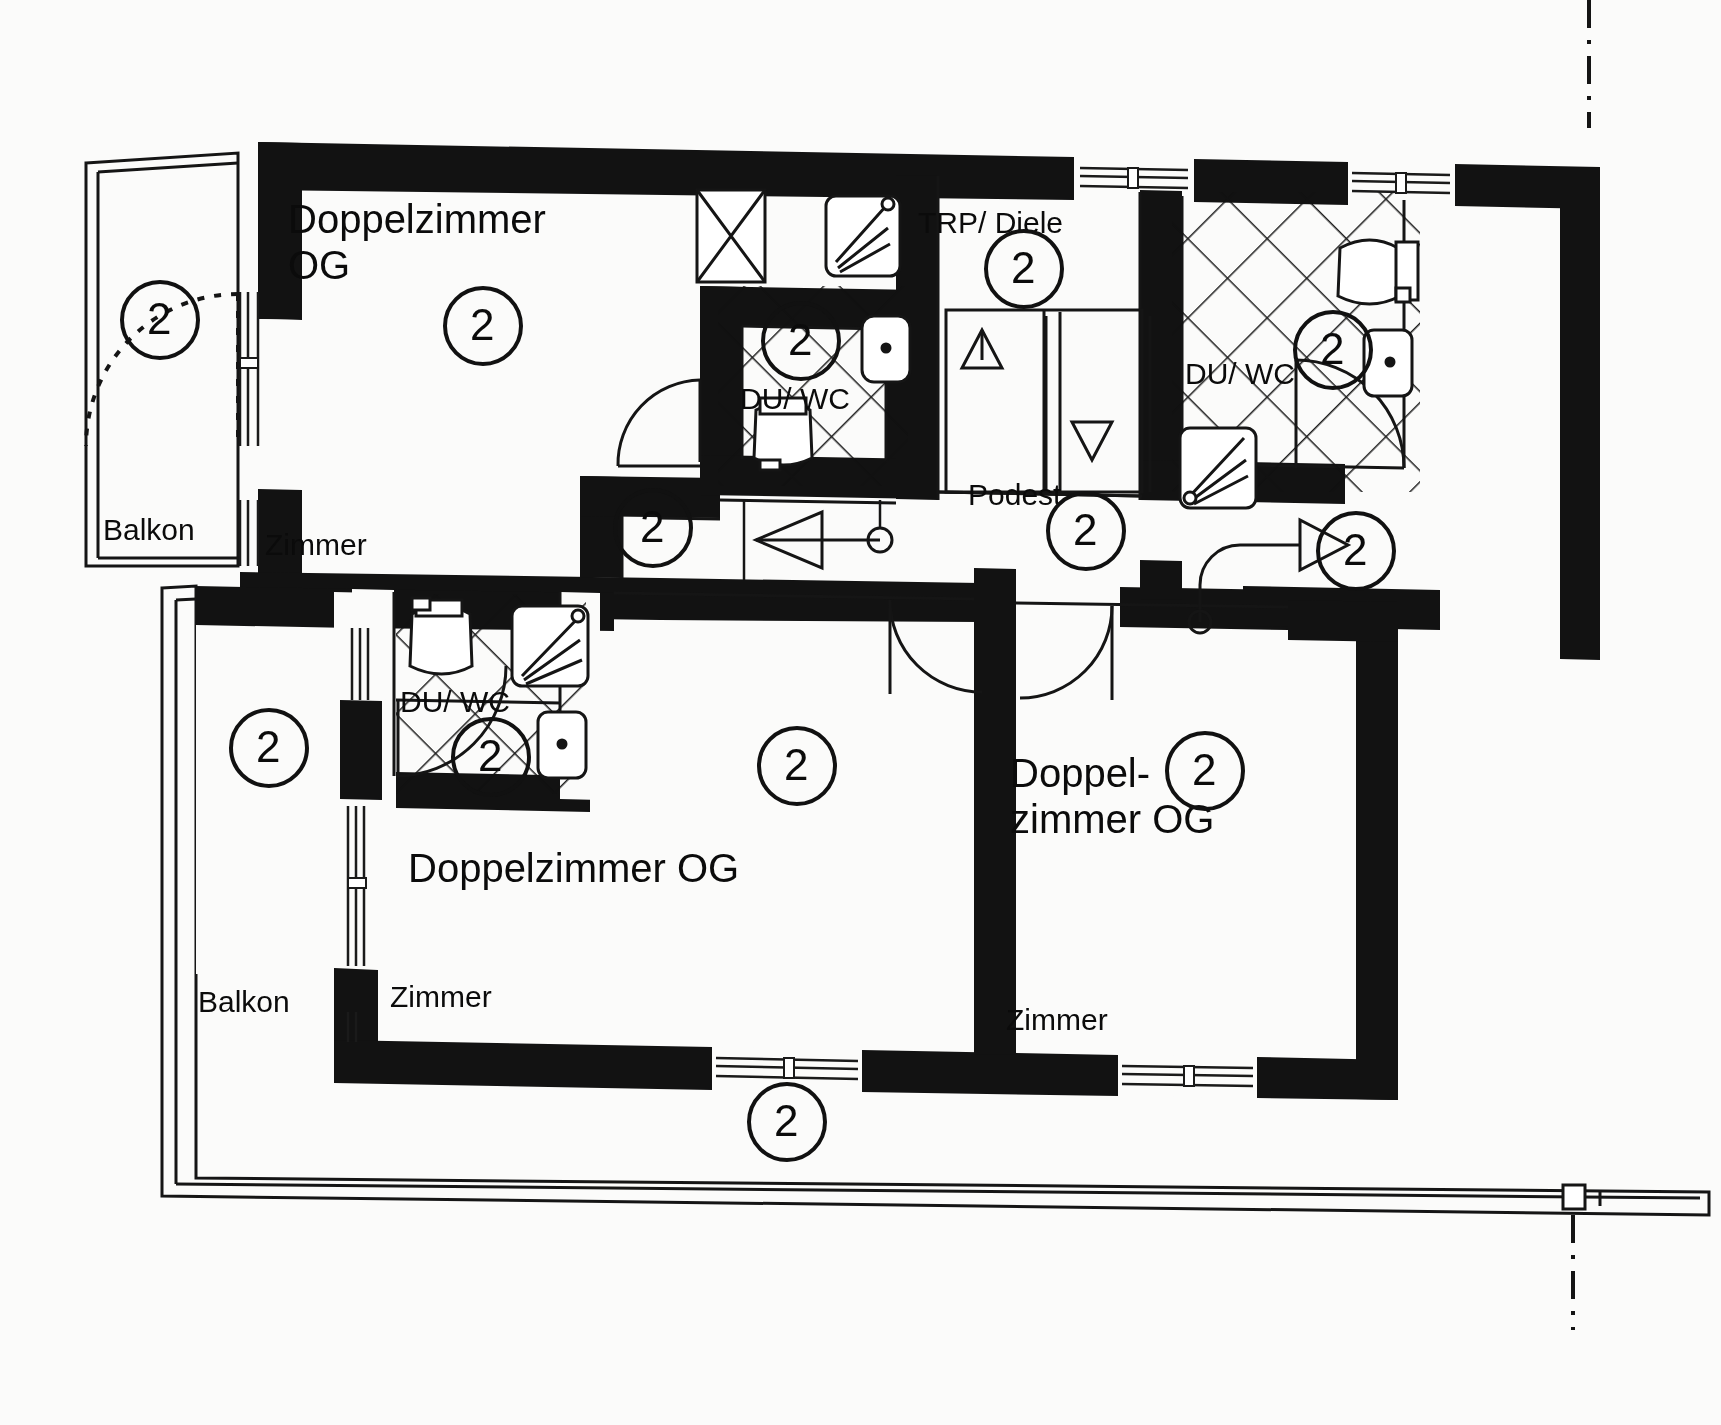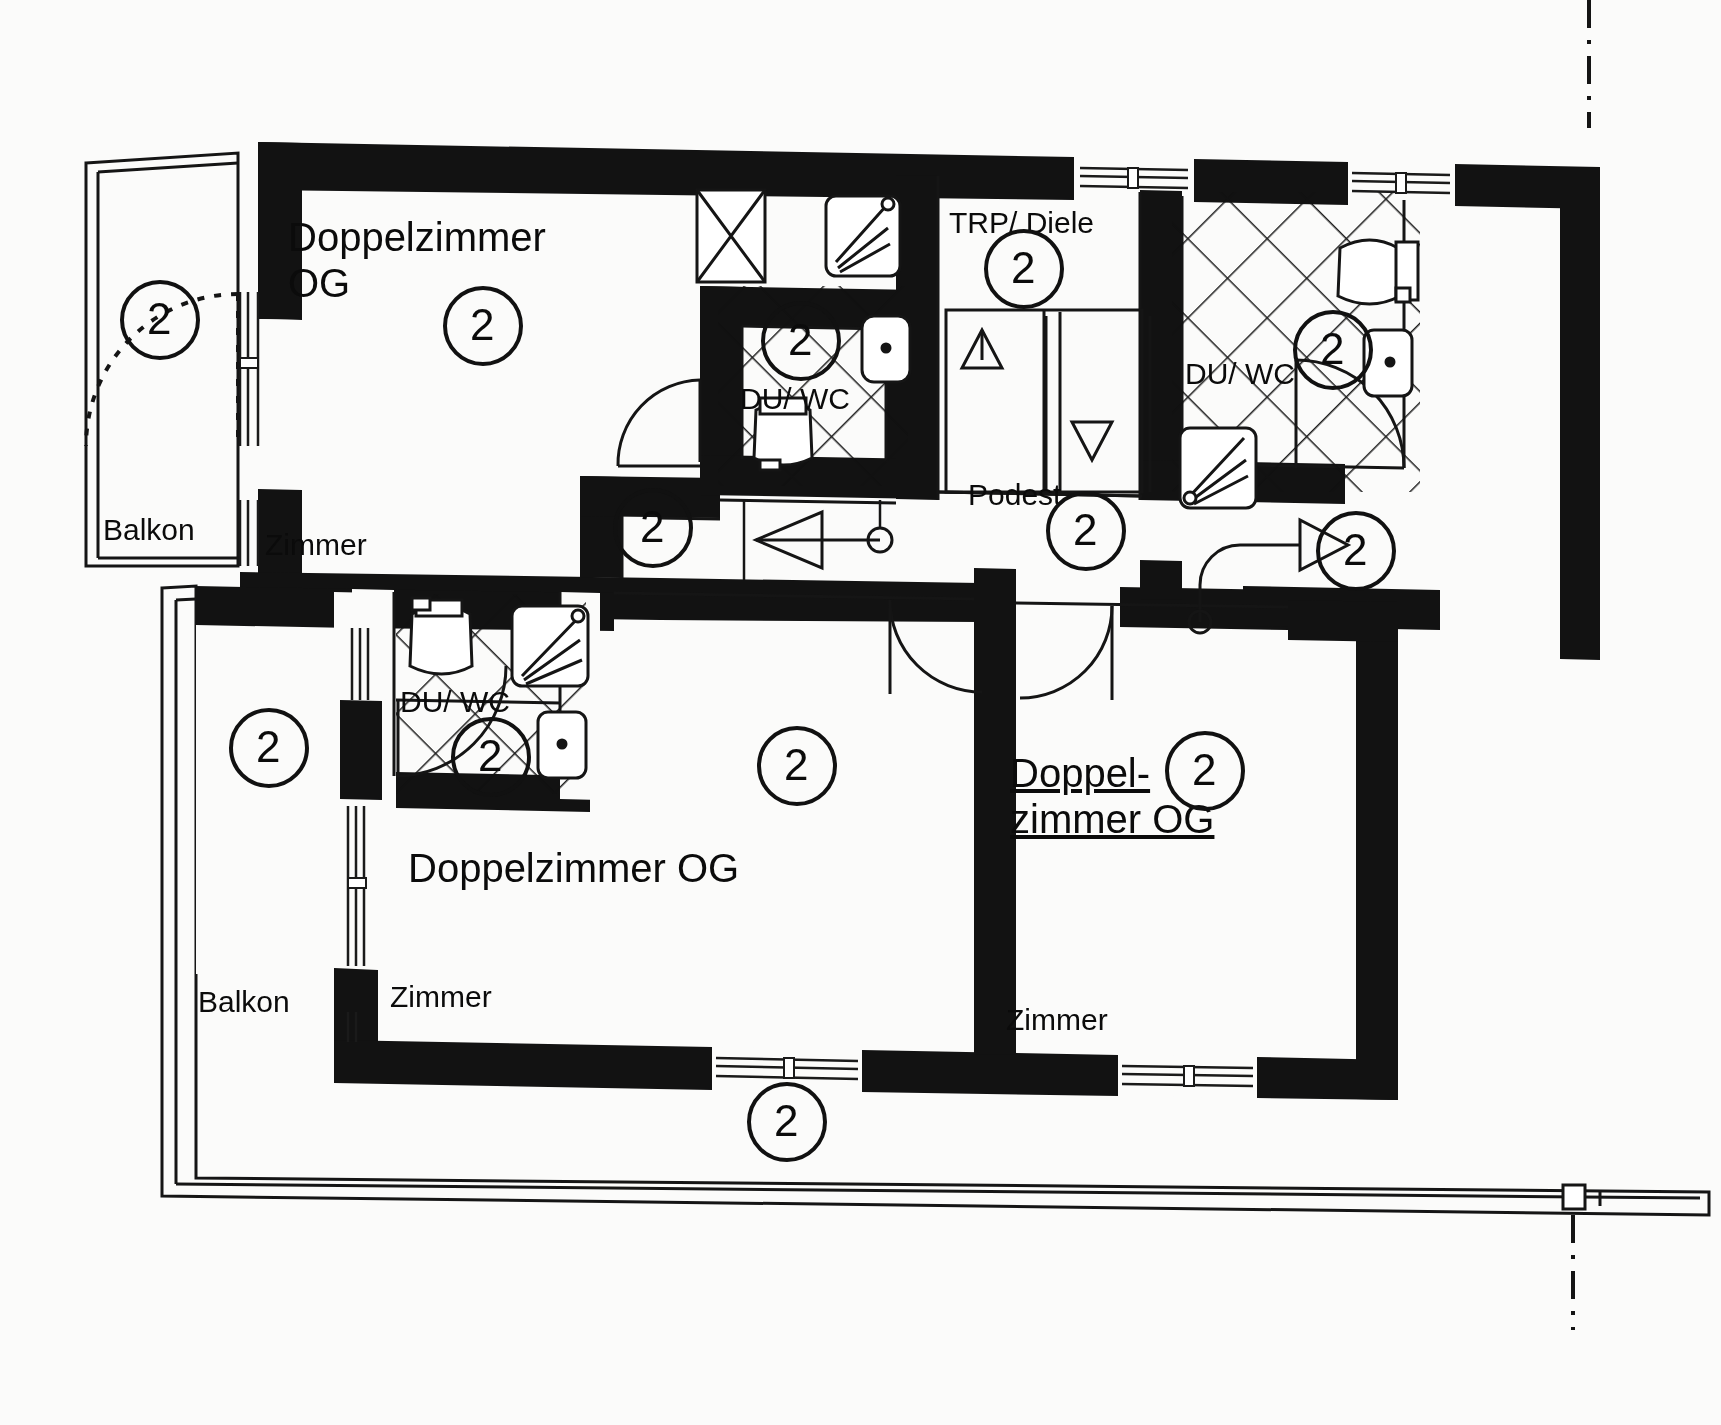--- a/index.html
+++ b/index.html
@@ -270,31 +270,31 @@
       <path d="M522 676 L578 618 M524 680 L580 640 M526 684 L582 660"></path>
       <circle cx="578" cy="616" r="6" fill="#fff"></circle>
 
       <rect x="538" y="712" width="48" height="66" rx="10" fill="#fff"></rect>
       <circle cx="562" cy="744" r="4" fill="#151515"></circle>
     </g>
 
     </g>
   </svg>
 
-  <div class="lbl lbl-big" style="left:288px;top:196px;margin-top:18px;">Doppelzimmer
+  <div class="lbl lbl-big" style="left:288px;top:196px;">Doppelzimmer
 OG</div>
-  <div class="lbl lbl-mid" style="left:949px;top:206px;">TRP/ Diele</div>
+  <div class="lbl lbl-mid" style="left:918px;top:206px;">TRP/ Diele</div>
   <div class="lbl lbl-mid" style="left:740px;top:382px;">DU/ WC</div>
   <div class="lbl lbl-mid" style="left:1185px;top:357px;">DU/ WC</div>
   <div class="lbl lbl-mid" style="left:936px;top:478px;margin-left:32px;">Podest</div>
   <div class="lbl lbl-mid" style="left:103px;top:513px;">Balkon</div>
   <div class="lbl lbl-mid" style="left:265px;top:528px;">Zimmer</div>
   <div class="lbl lbl-mid" style="left:400px;top:685px;">DU/ WC</div>
   <div class="lbl lbl-big" style="left:408px;top:845px;">Doppelzimmer OG</div>
-  <div class="lbl lbl-big" style="left:1010px;top:750px;text-decoration:underline;">Doppel-
+  <div class="lbl lbl-big" style="left:1010px;top:750px;">Doppel-
 zimmer OG</div>
   <div class="lbl lbl-mid" style="left:198px;top:985px;">Balkon</div>
   <div class="lbl lbl-mid" style="left:390px;top:980px;">Zimmer</div>
   <div class="lbl lbl-mid" style="left:1006px;top:1003px;">Zimmer</div>
 
   <svg id="markers" style="position:absolute;left:0;top:0;width:1721px;height:1425px;pointer-events:none;" viewBox="0 0 1721 1425">
     <g id="marker-group" fill="none" stroke="#111" stroke-width="4">
         <circle cx="160" cy="320" r="38" fill="none" stroke="#111" stroke-width="4"></circle>
         <circle cx="483" cy="326" r="38" fill="none" stroke="#111" stroke-width="4"></circle>
         <circle cx="801" cy="341" r="38" fill="none" stroke="#111" stroke-width="4"></circle>

